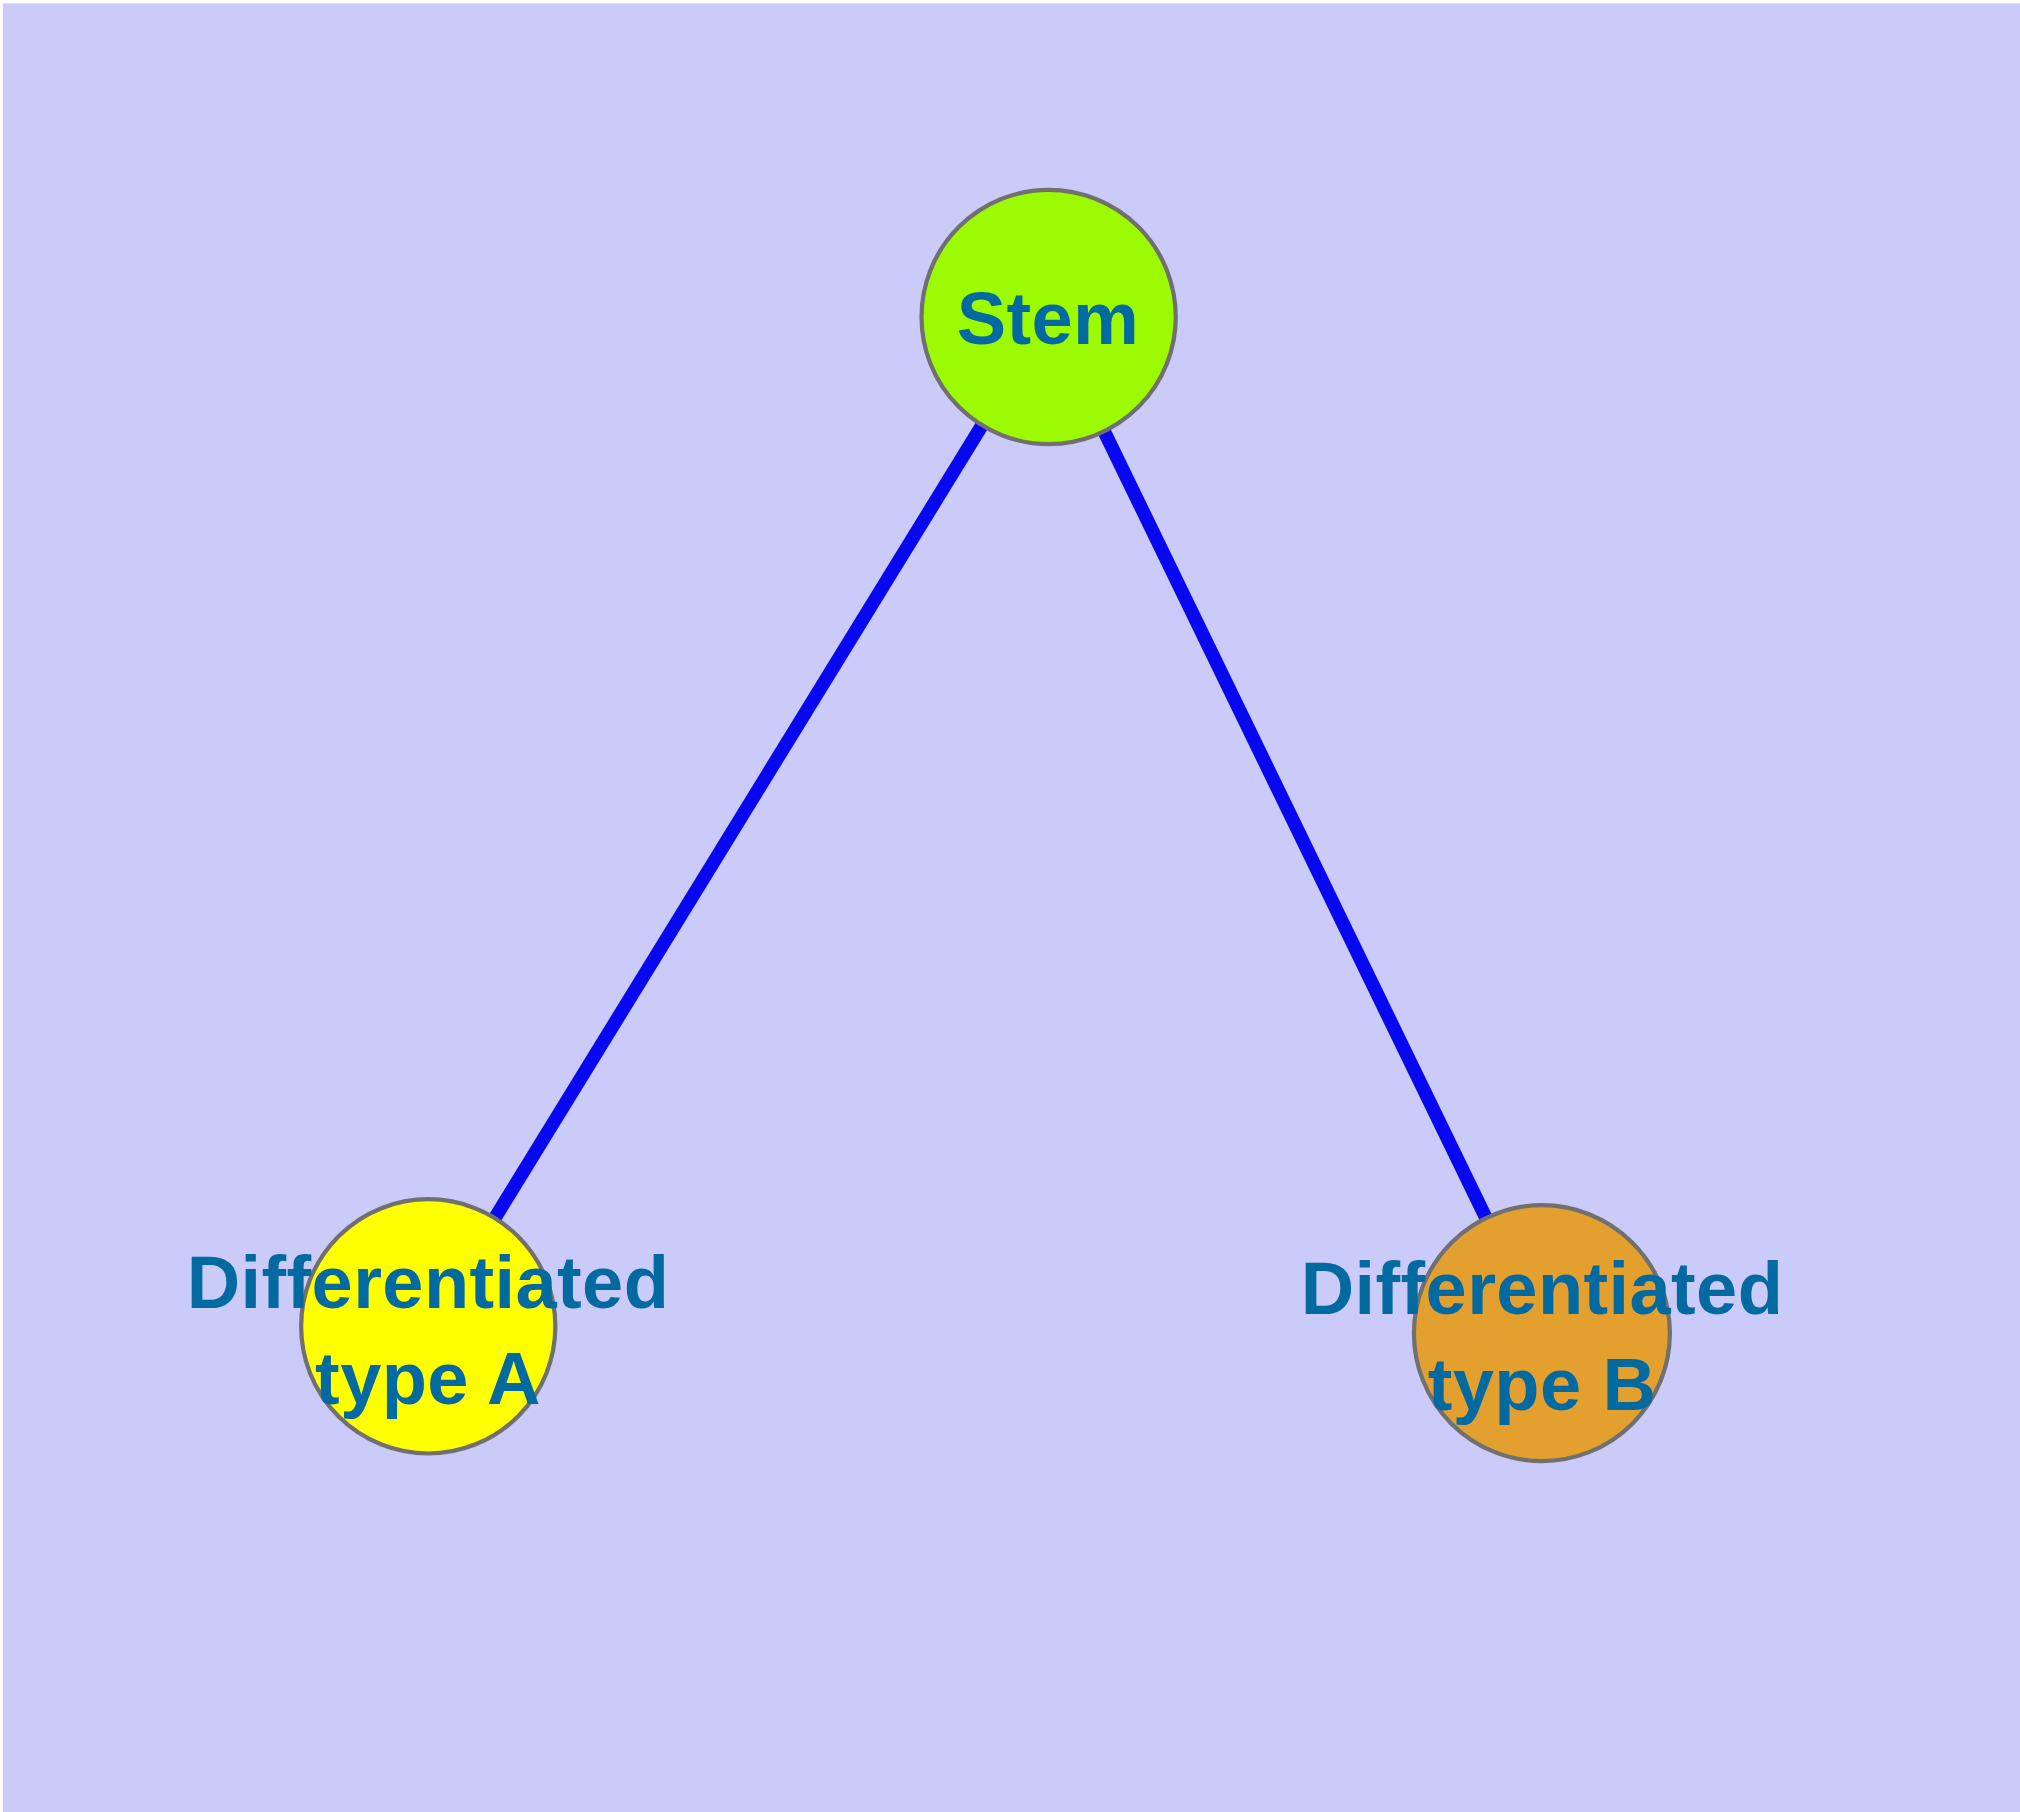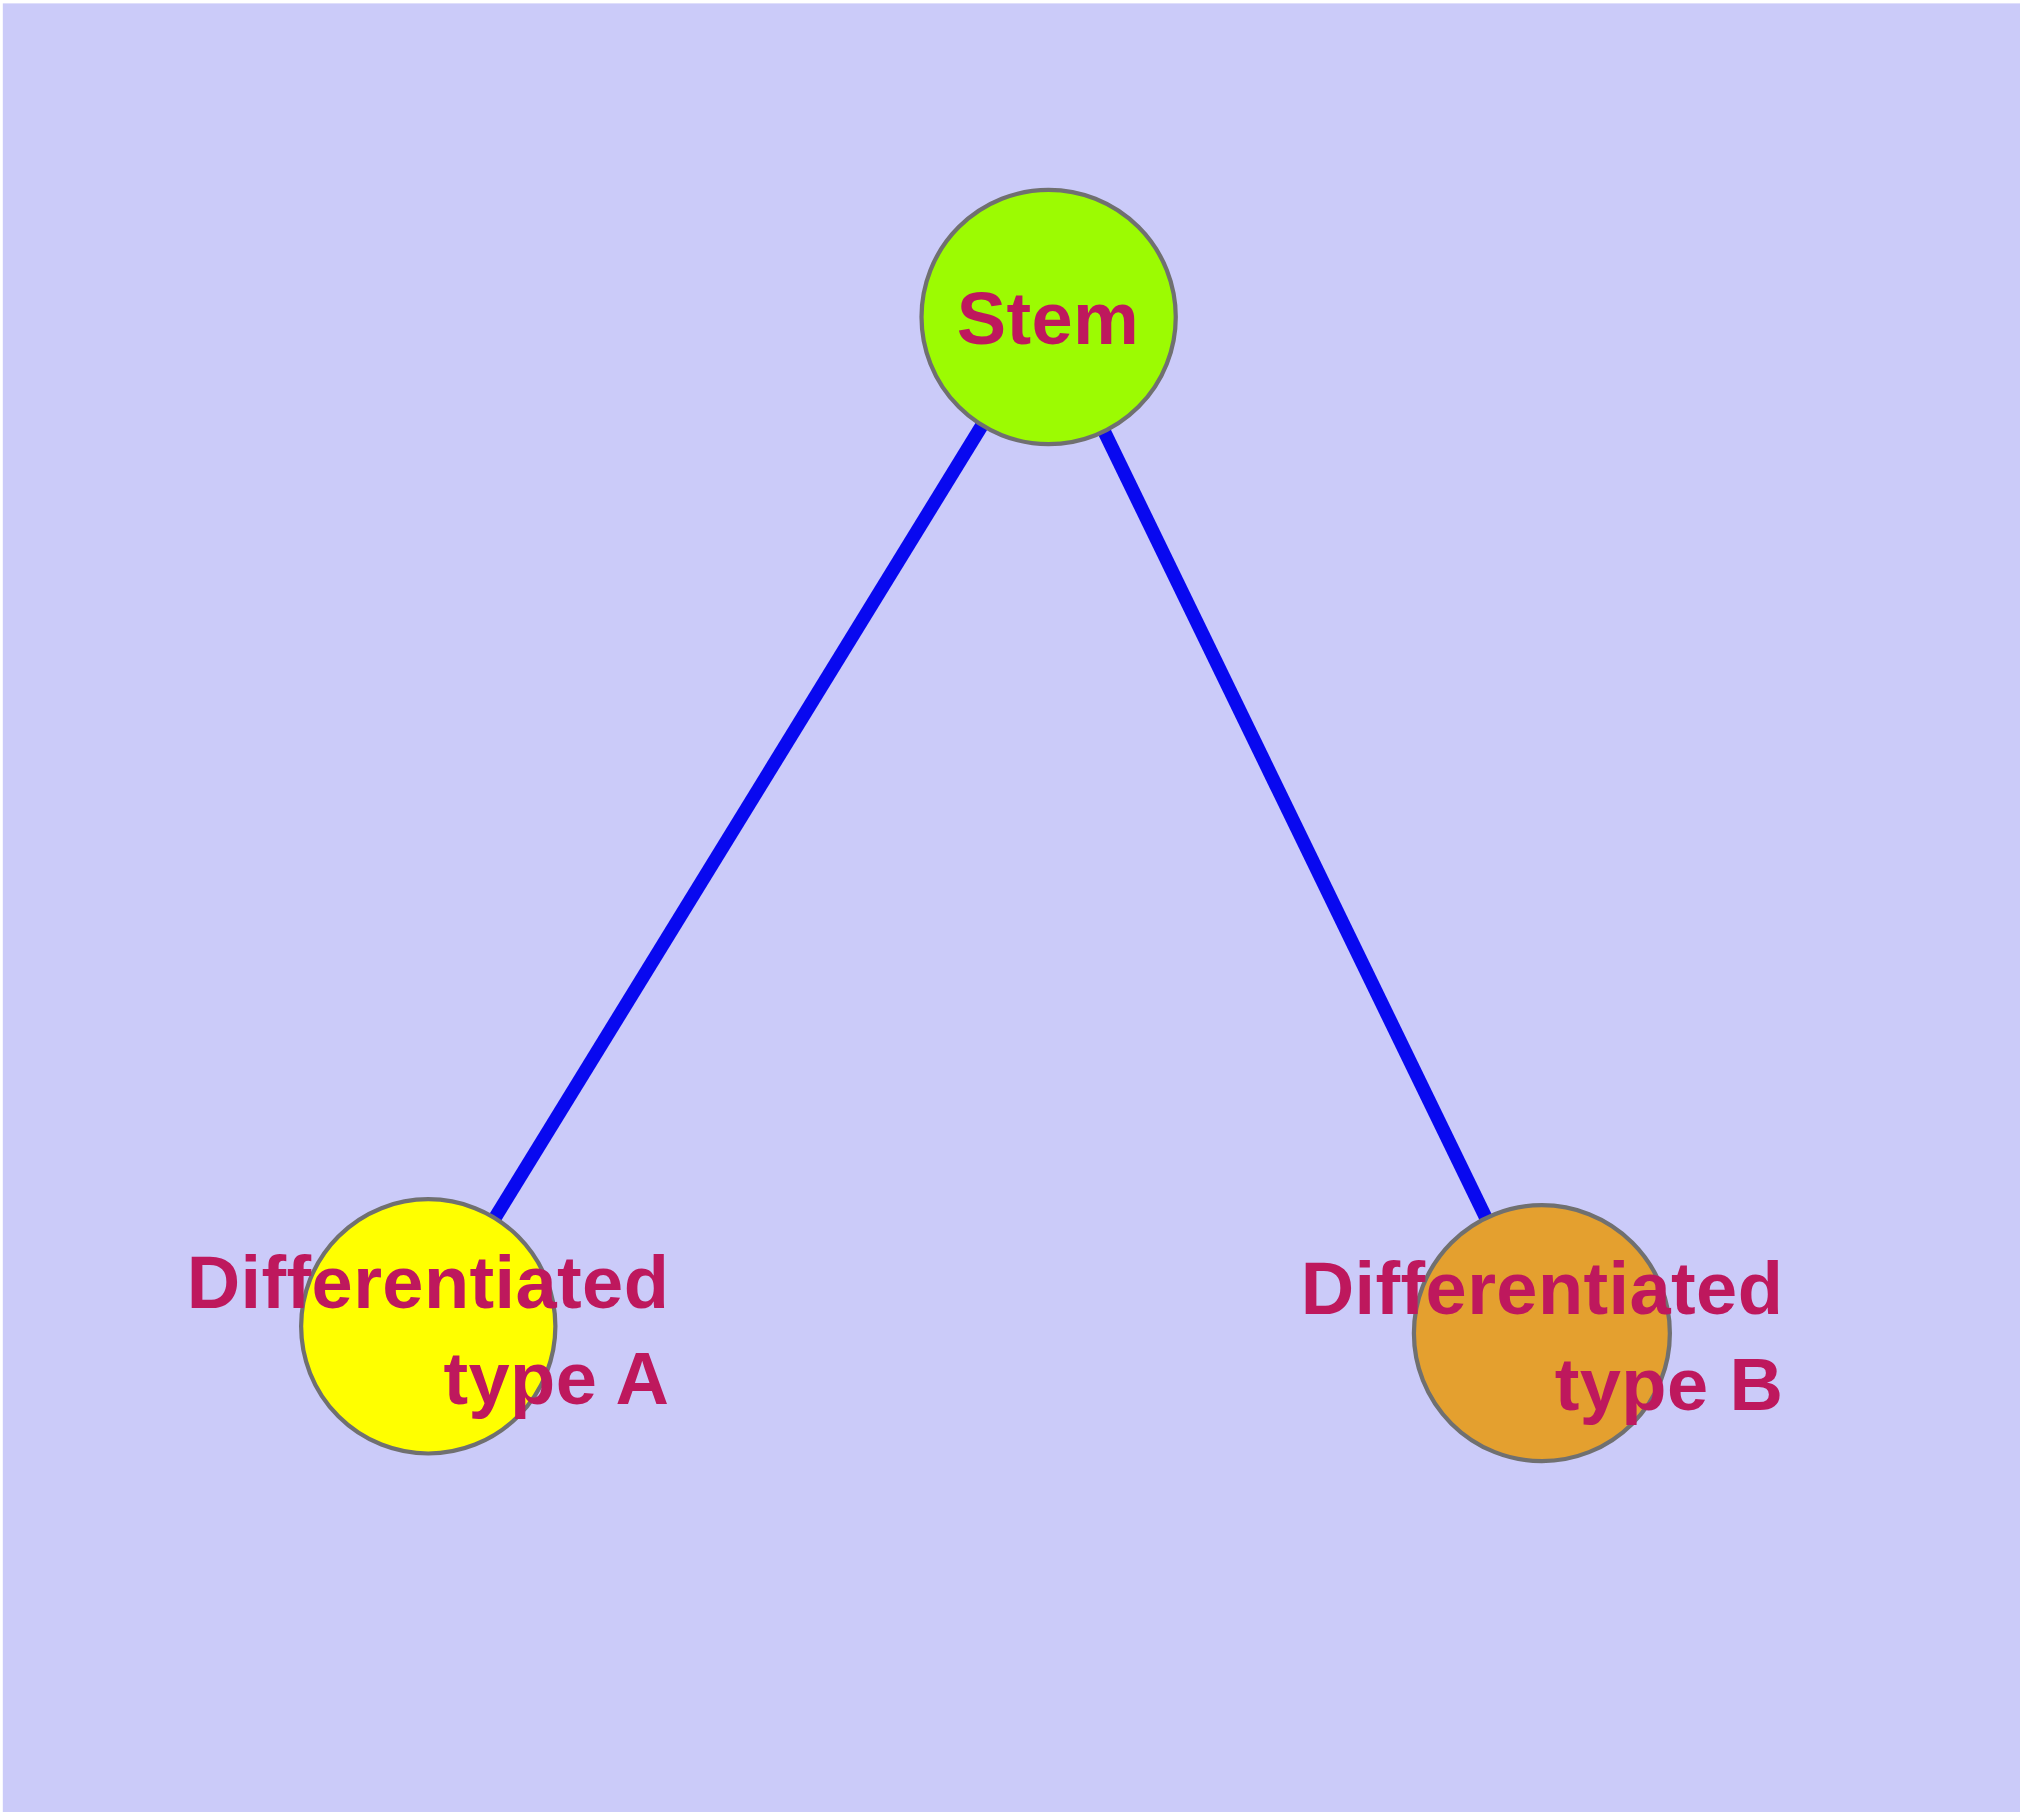--- a/index.html
+++ b/index.html
@@ -21,22 +21,22 @@
     left: 0;
     top: 0;
     display: block;
   }
   .node-label {
     position: absolute;
     transform: translate(-50%, -50%);
     font-weight: bold;
     font-size: 74px;
     line-height: 1.3;
-    color: #be185d;
-    text-align: right;
+    color: #0369a1;
+    text-align: center;
     white-space: pre-line;
     letter-spacing: 0.4px;
     pointer-events: none;
   }
   .label-stem   { left: 1048px; top: 319px;  }
   .label-type-a { left: 428px;  top: 1331px; }
   .label-type-b { left: 1542px; top: 1337px; }
 </style>
 </head>
 <body>

